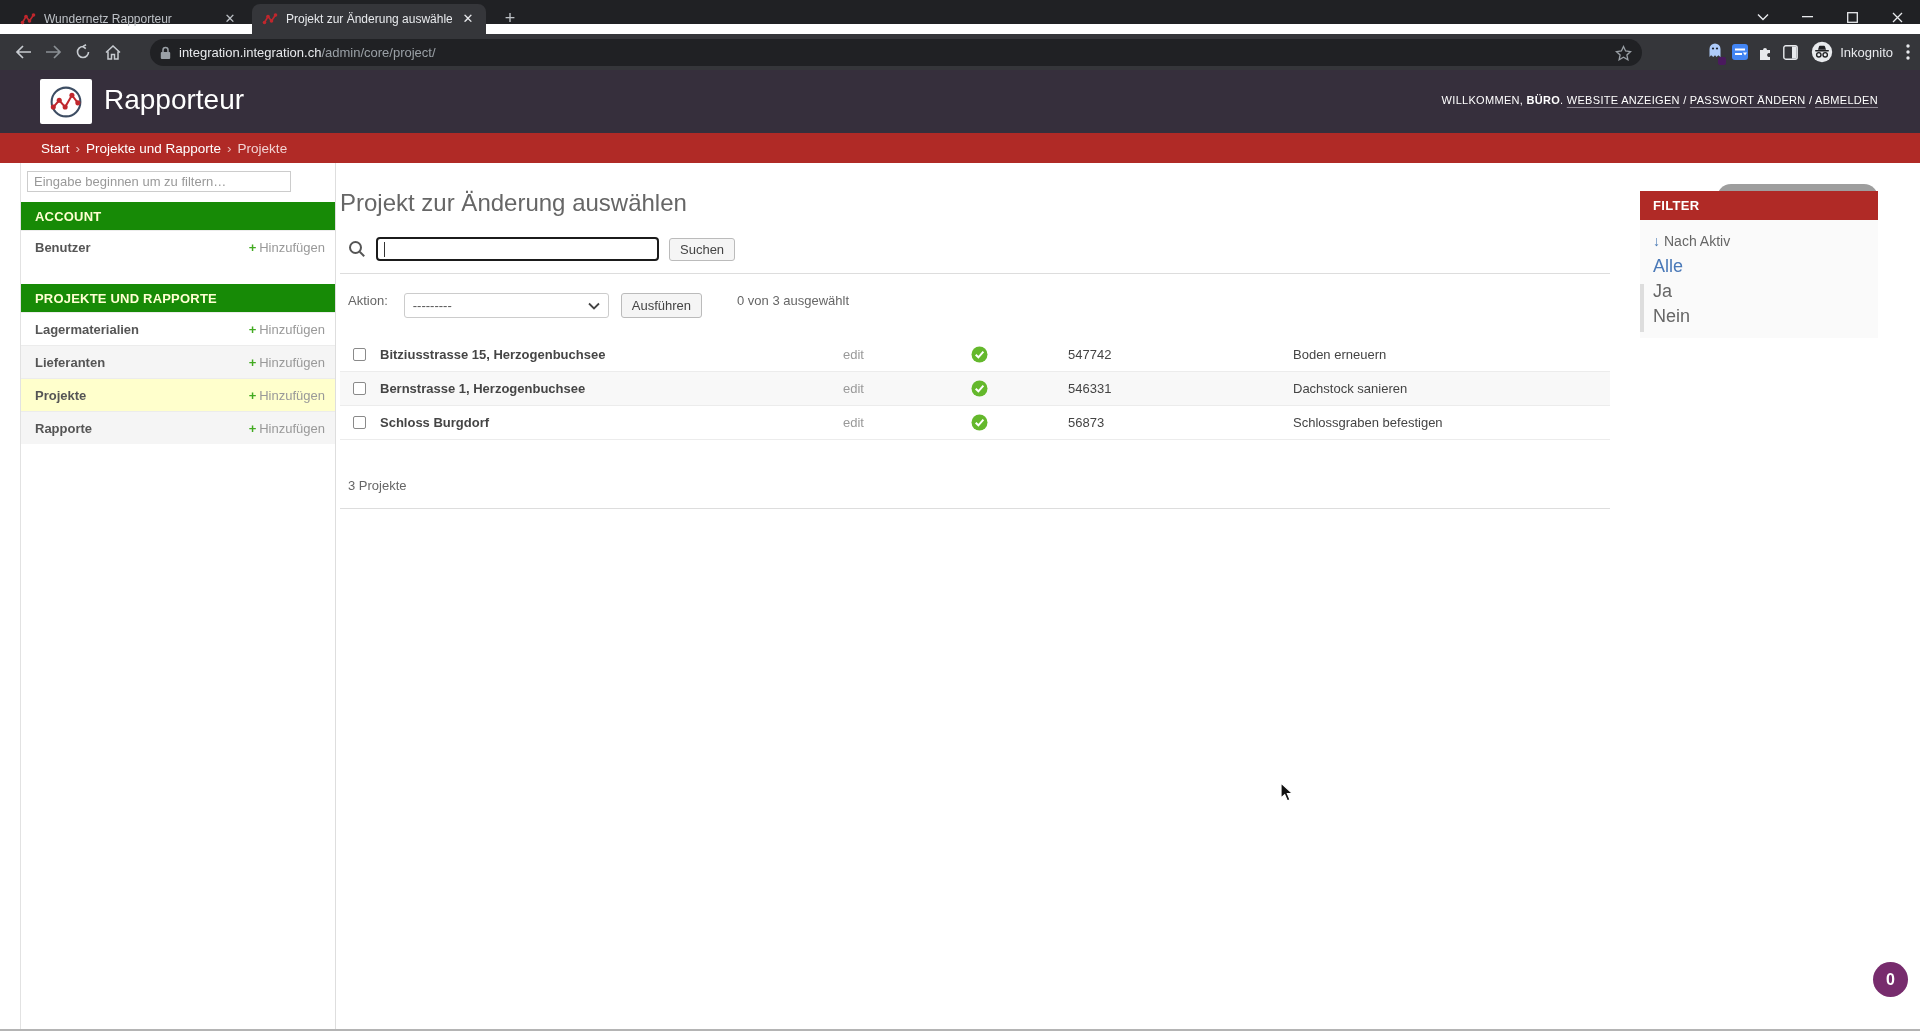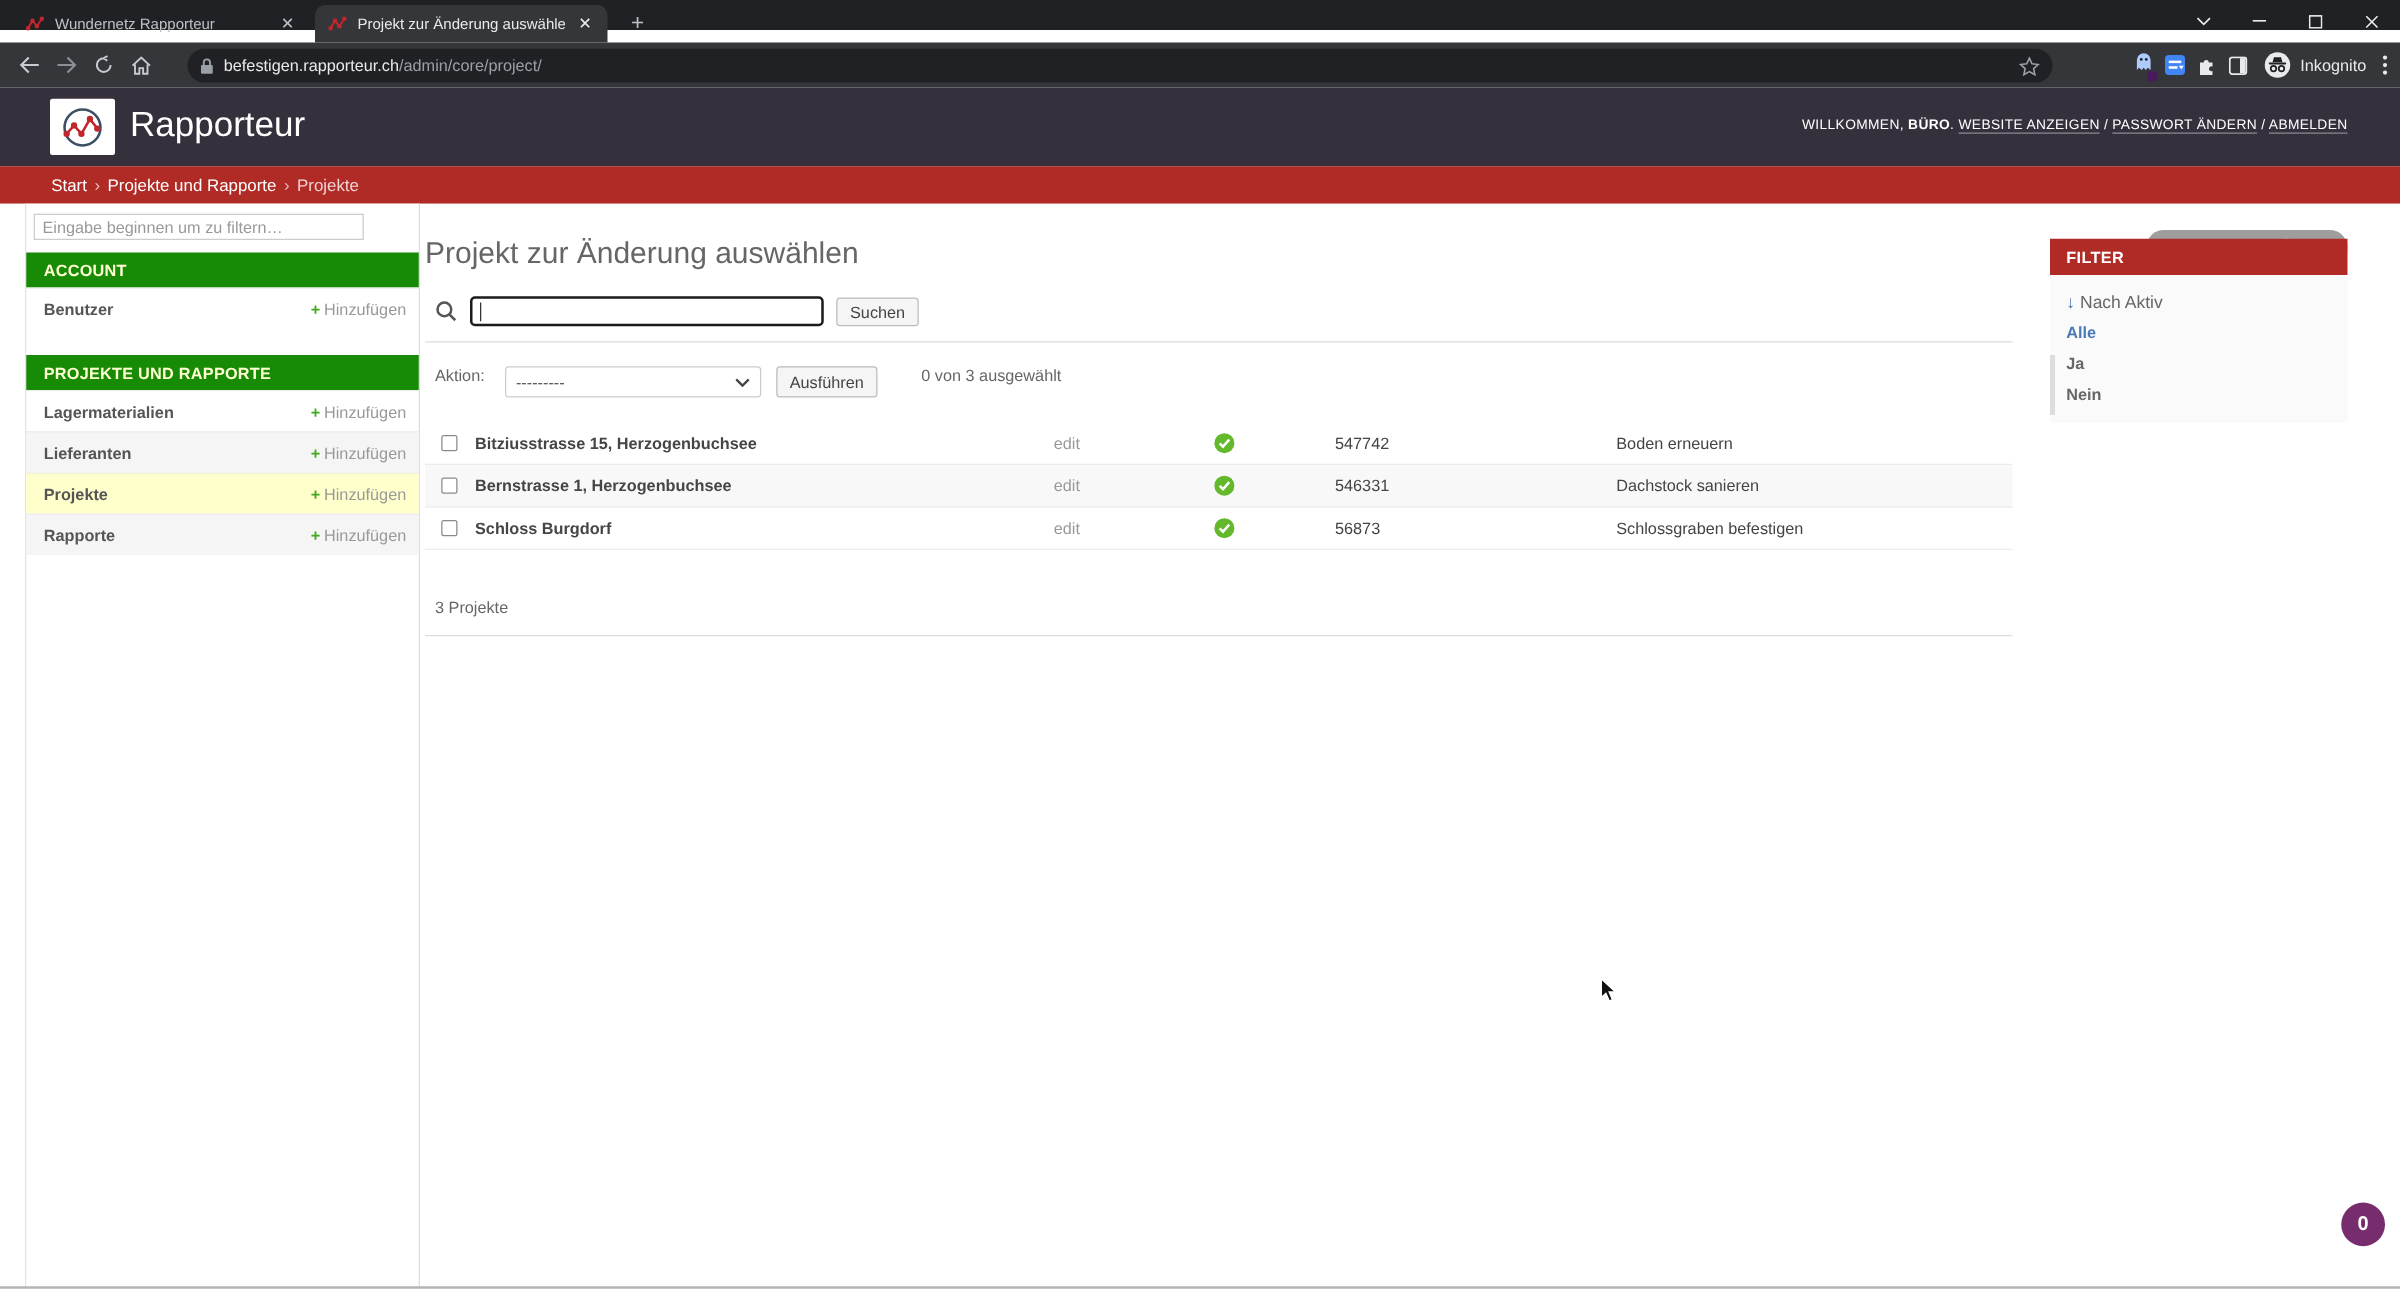--- a/index.html
+++ b/index.html
@@ -103,21 +103,21 @@
   #count-text { position:absolute; left:348px; top:315px; font-size:13px; color:#666; }
   #count-divider { position:absolute; left:340px; top:345px; width:1270px; border-top:1px solid #ddd; }
 
   
   #filterpanel { position:absolute; left:1640px; top:28px; width:238px; }
   #filterpanel .fheader { height:29px; background:#b02a26; color:#fff; font-weight:700; font-size:13px;
                           display:flex; align-items:center; padding-left:13px; letter-spacing:.3px; }
   #filterpanel .fbody { position:relative; background:#fafafa; padding:13px 0 14px 13px; }
   .sortlabel { color:#666; font-size:14px; }
   .sortlabel .arrow { color:#4a7ab5; margin-right:4px; }
-  .fopt { font-size:13px; color:#666; margin-top:9px; line-height:16px;font-weight:bold; }
+  .fopt { font-size:18px; color:#666; margin-top:9px; line-height:16px; }
   .fopt.selected { color:#4a79b8; }
   #fsel-bar { position:absolute; left:0; top:64px; width:4px; height:48px; background:#ddd; }
 
   #launcher { position:absolute; left:1873px; top:962px; width:35px; height:35px; border-radius:50%;
               background:#772c6d; color:#fff; font-size:16px; font-weight:700;
               display:flex; align-items:center; justify-content:center; }
   #cursor { position:absolute; left:1280px; top:782px; }
 </style>
 </head>
 <body>
@@ -190,21 +190,21 @@
     <svg width="16" height="15" viewBox="0 0 16 15">
         <path d="M1,7.5 L8,1 L15,7.5 M3,6.5 V14 H6.5 V9.5 H9.5 V14 H13 V6.5" stroke="#c7cbd0" stroke-width="1.5" fill="none"></path>
       </svg>
   </div>
 </div>
 <div id="urlbar">
   <svg width="11" height="14" viewBox="0 0 11 14">
     <rect x="0.8" y="6" width="9.4" height="7" rx="1" fill="#9aa0a6"></rect>
     <path d="M3,6 V4 a2.5,2.5 0 0 1 5,0 V6" stroke="#9aa0a6" stroke-width="1.5" fill="none"></path>
   </svg>
-  <span class="urltext"><span class="url-host">befestigen.rapporteur.ch</span><span class="url-path">/admin/core/project/</span></span>
+  <span class="urltext"><span class="url-host">integration.integration.ch</span><span class="url-path">/admin/core/project/</span></span>
   <svg width="17" height="16" viewBox="0 0 17 16">
     <path d="M8.5,1.5 L10.6,6 L15.5,6.6 L11.9,9.9 L12.9,14.8 L8.5,12.3 L4.1,14.8 L5.1,9.9 L1.5,6.6 L6.4,6 Z" fill="none" stroke="#9aa0a6" stroke-width="1.3"></path>
   </svg>
 </div>
 <div class="ext-area">
   <span style="position:relative">
     <svg width="16" height="17" viewBox="0 0 16 17">
       <path d="M2.5,15 V7 a5.5,5.5 0 0 1 11,0 V15 l-2.2,-1.8 -1.7,1.8 -1.6,-1.8 -1.7,1.8 -2.2,-1.8 Z" fill="#aecbfa"></path>
       <circle cx="6" cy="6.5" r="1.1" fill="#1d2430"></circle>
         <circle cx="10" cy="6.5" r="1.1" fill="#1d2430"></circle>

